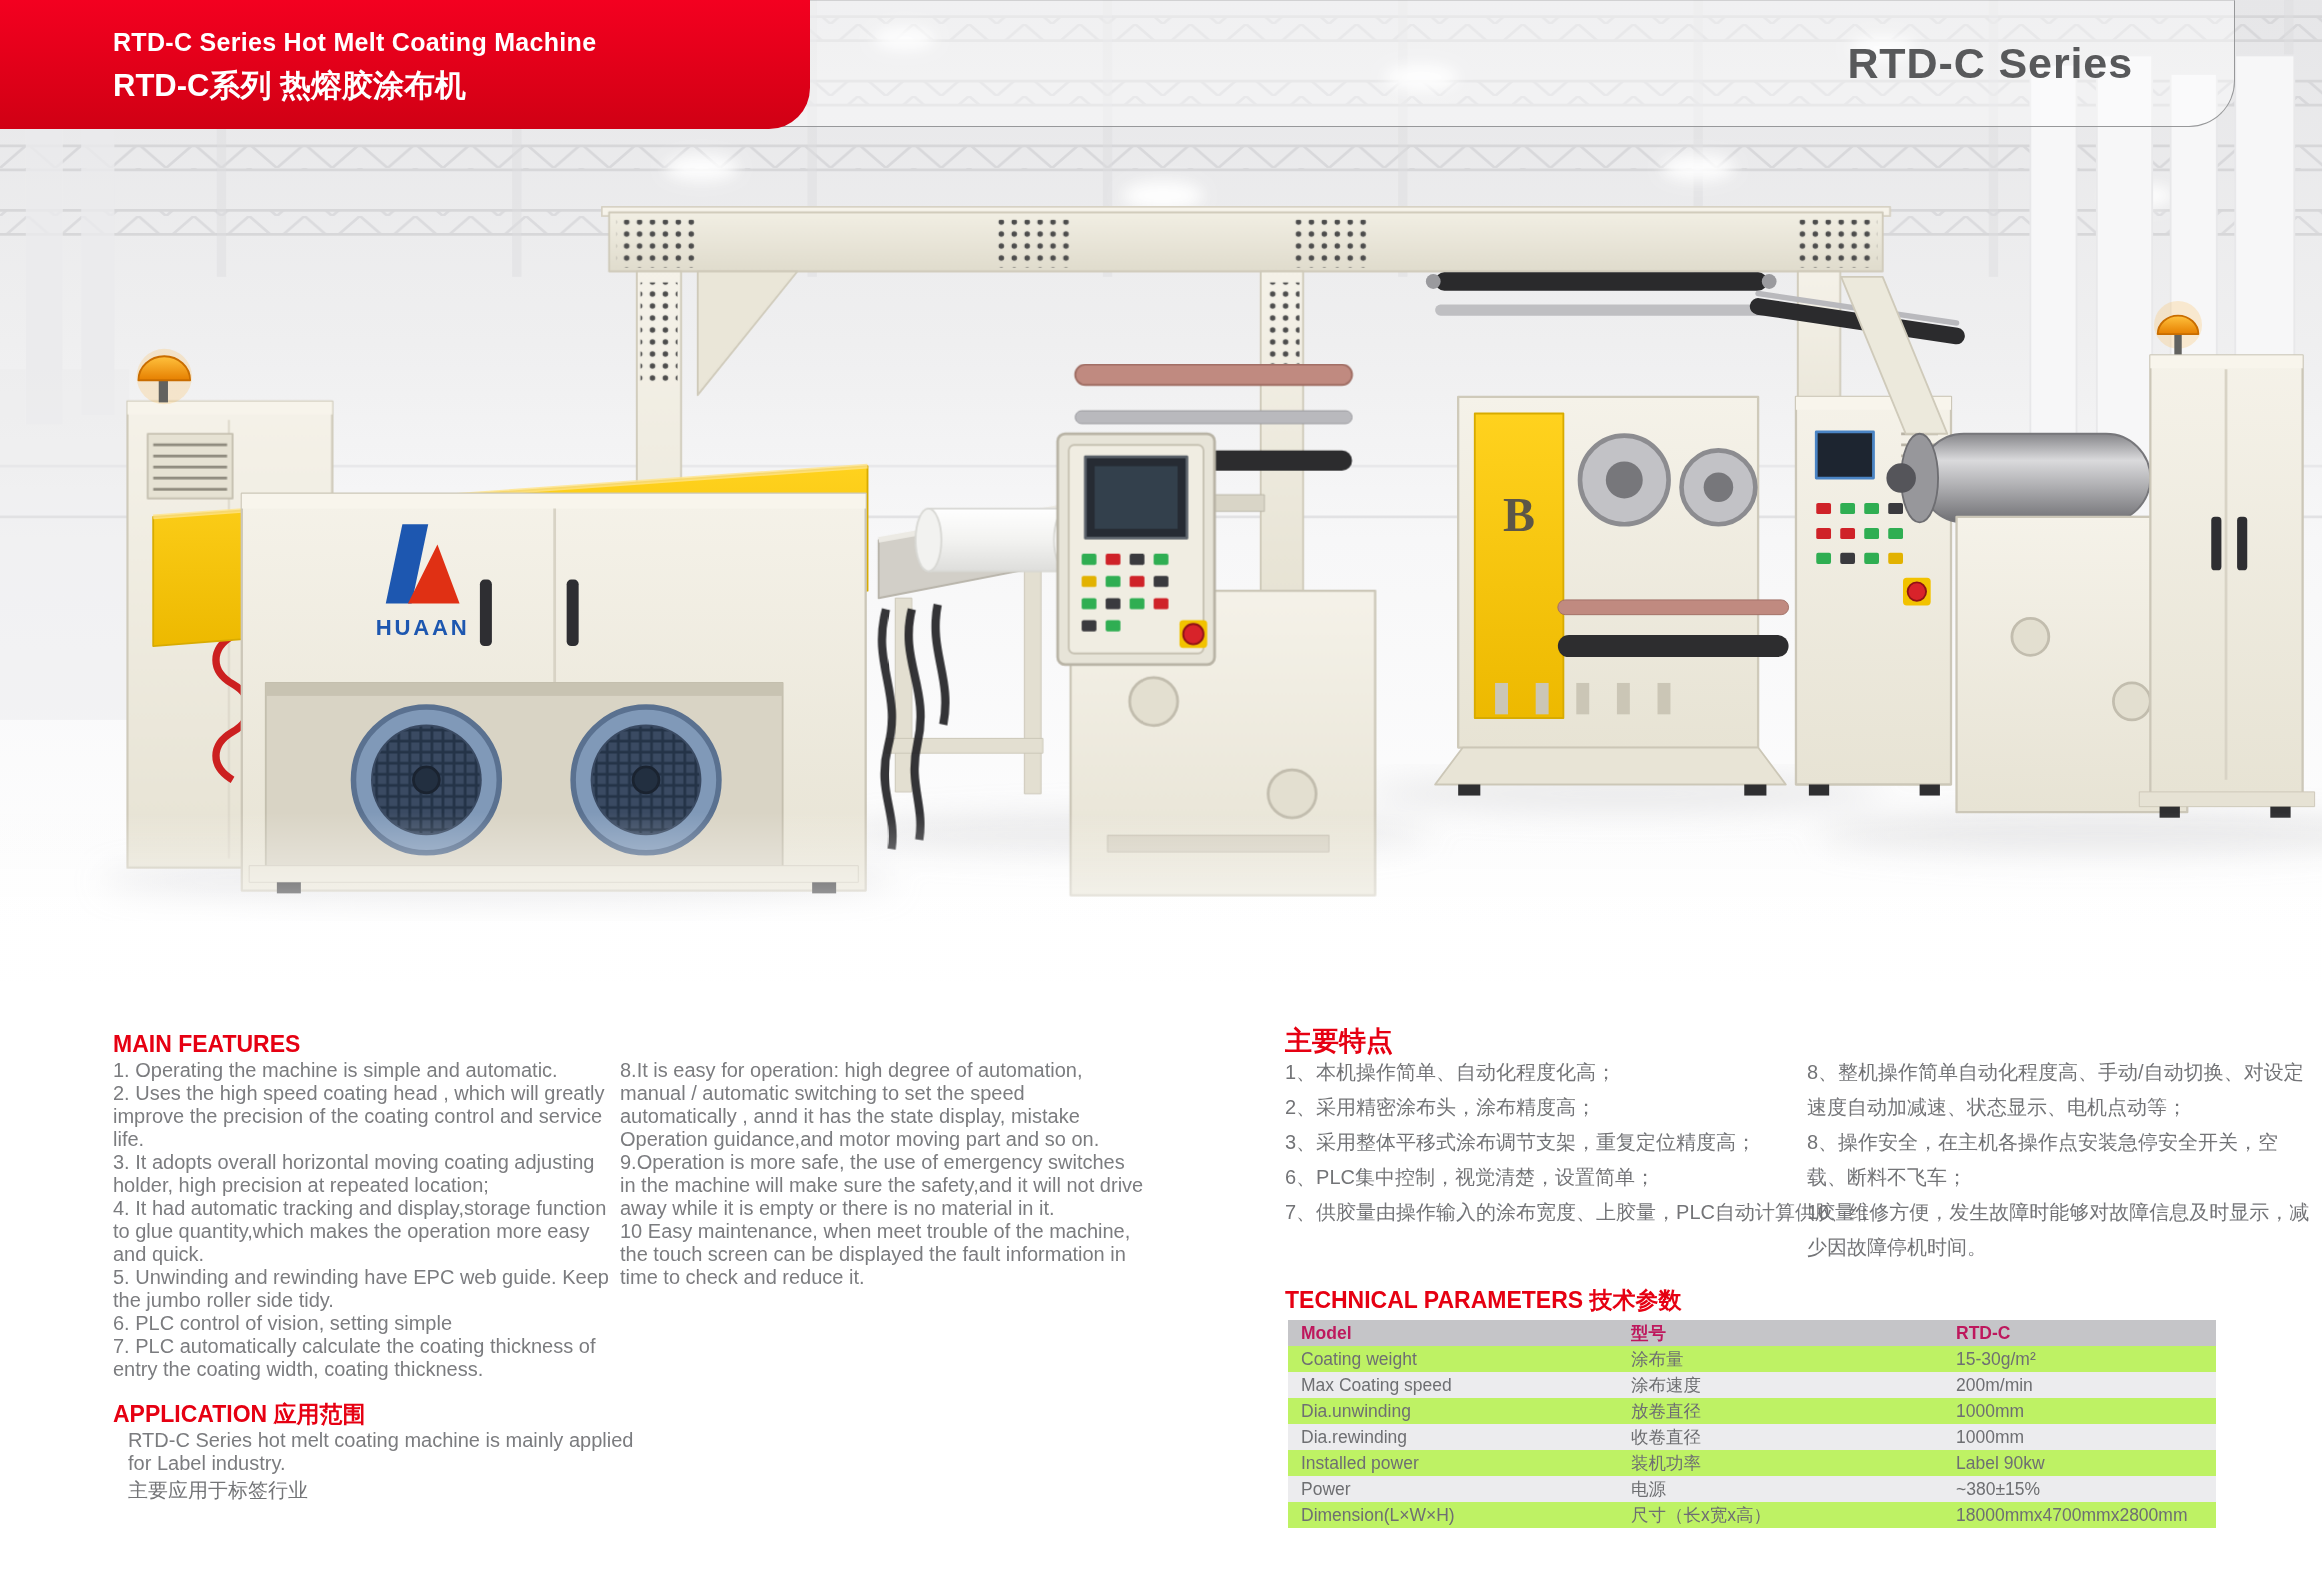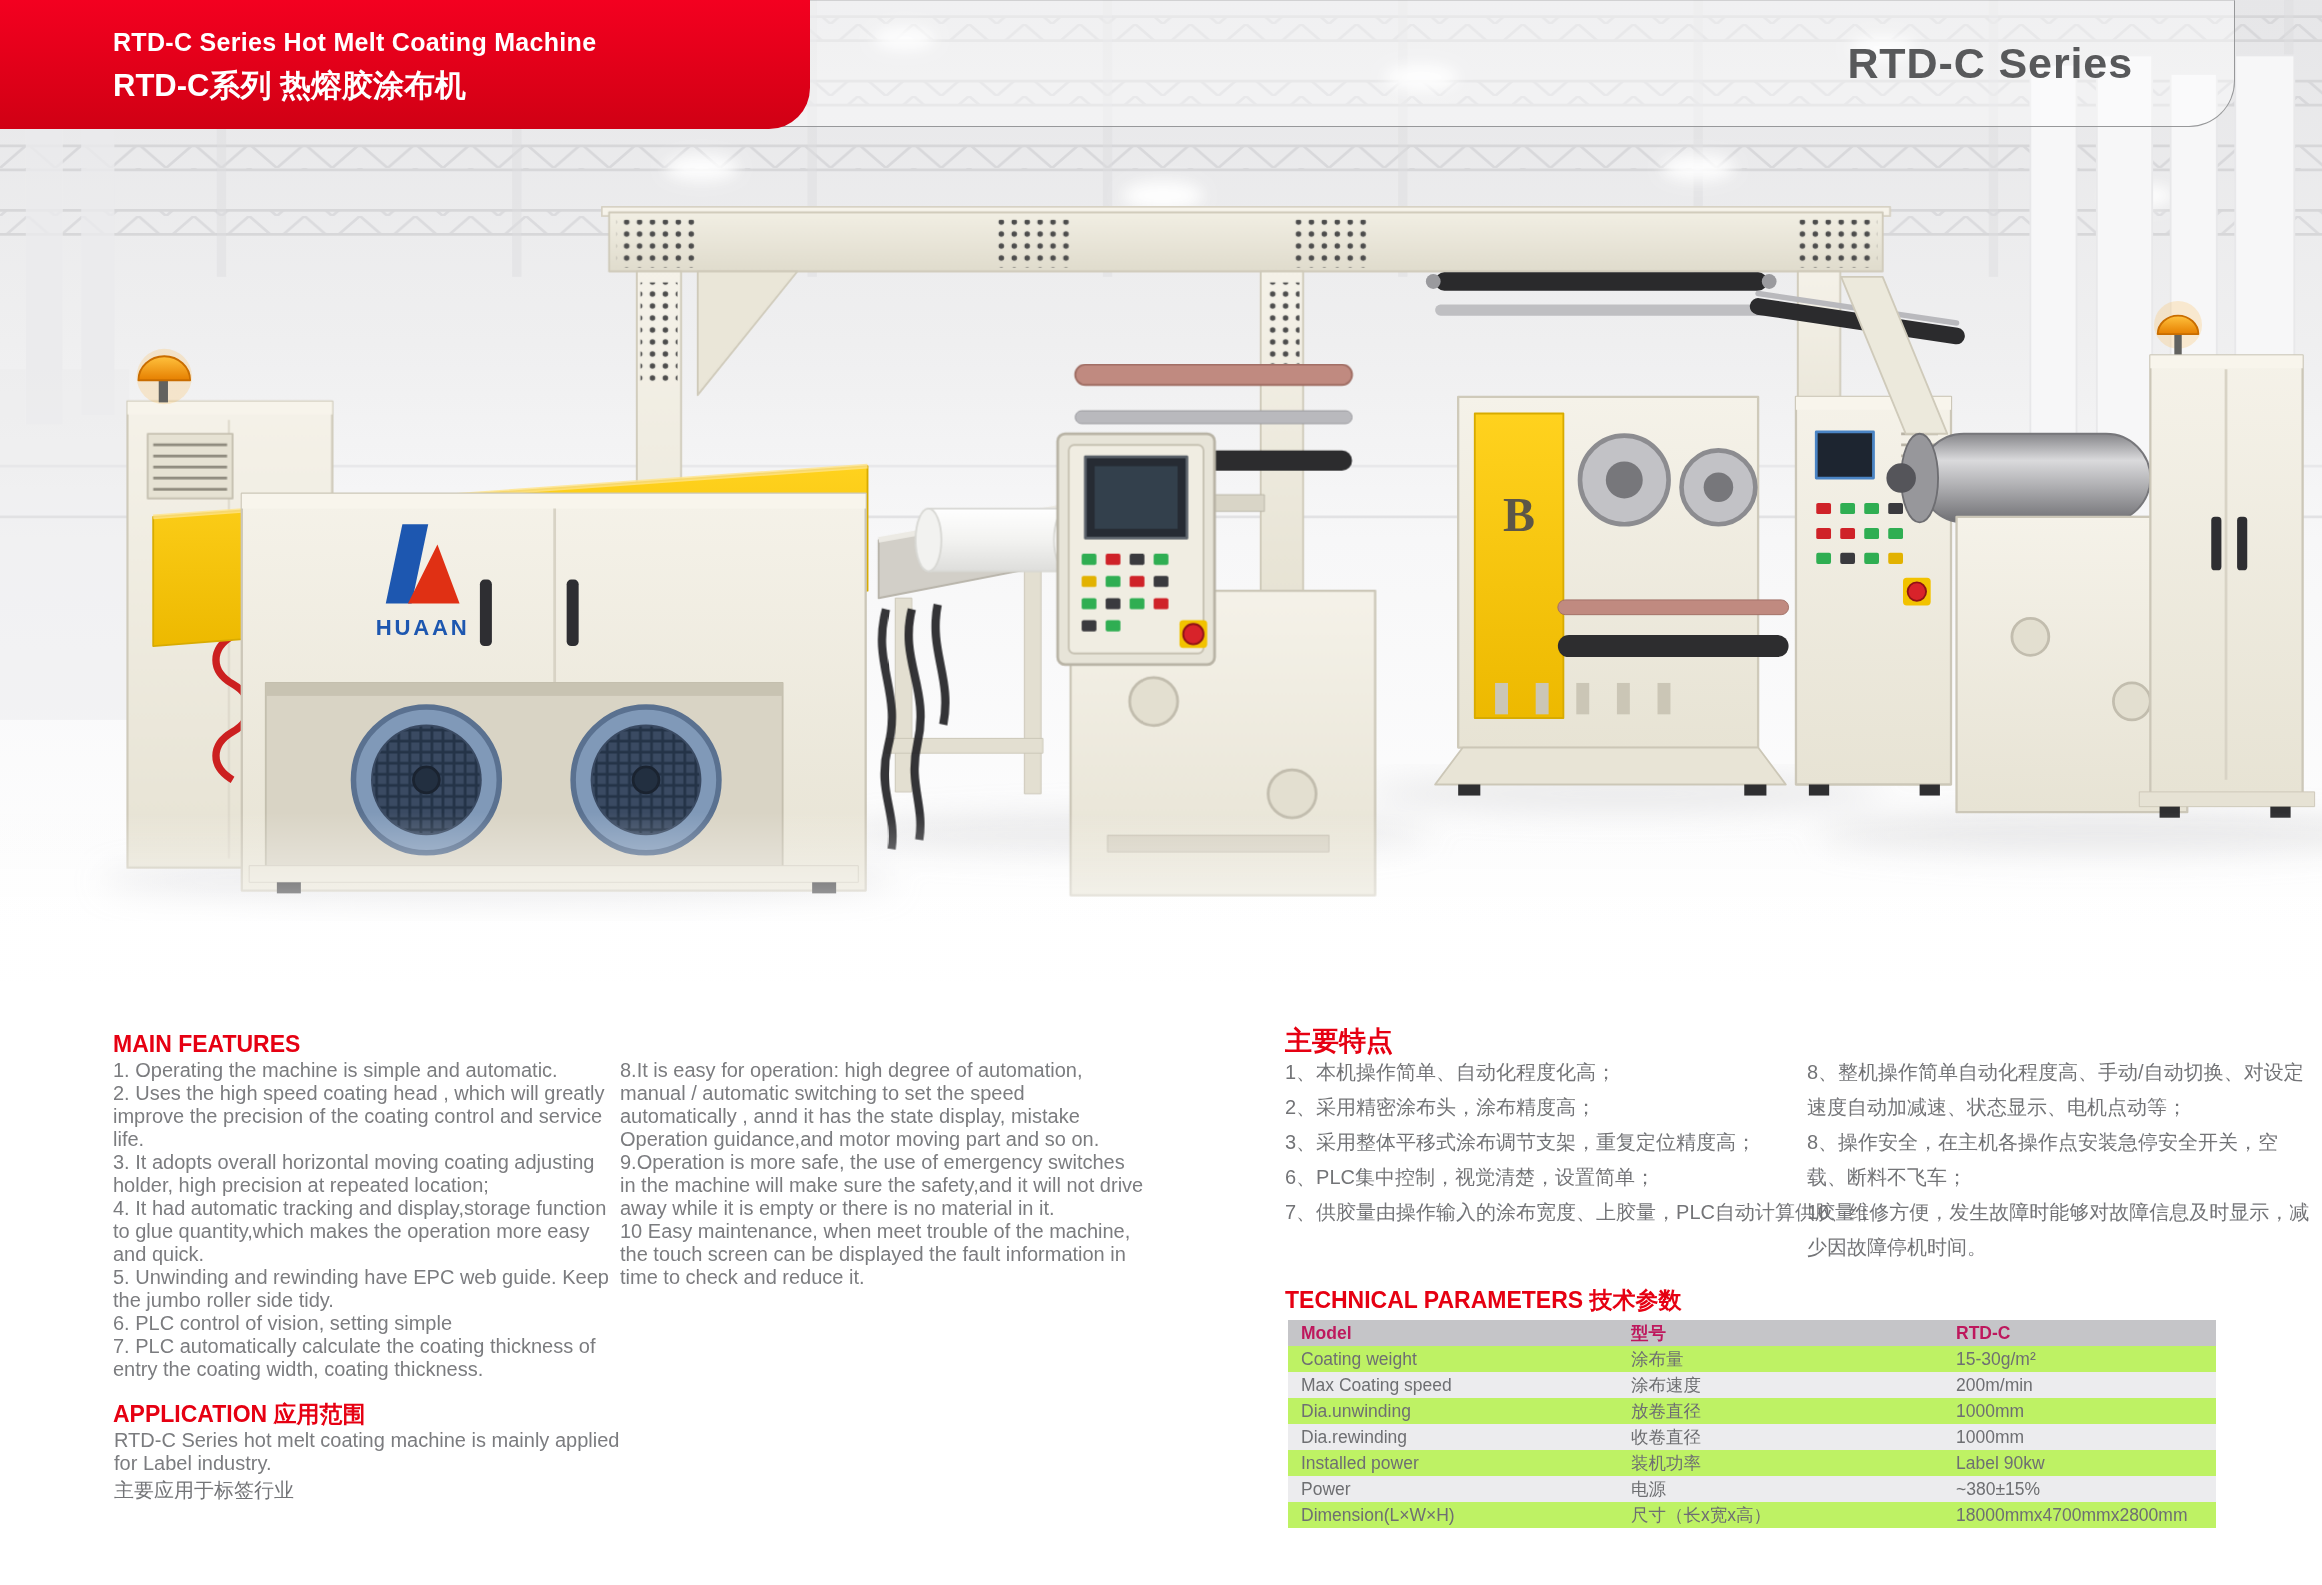--- a/index.html
+++ b/index.html
@@ -33,21 +33,21 @@
 
   .mf-col1 { position:absolute; left:113px; top:1059px; width:515px; }
   .mf-col2 { position:absolute; left:620px; top:1059px; width:524px; }
   .en-item { margin:0; font-size:20px; line-height:23px; color:#7b7c7f; }
 
   .cn-col1 { position:absolute; left:1285px; top:1055px; width:794px; }
   .cn-col2 { position:absolute; left:1807px; top:1055px; width:508px; }
   .cn-item { margin:0; font-size:20px; line-height:35px; color:#737477; }
   .cn-col1 .cn-item { white-space:nowrap; }
 
-  .app-body { position:absolute; left:114px; top:1429px; width:522px; }
+  .app-body { position:absolute; left:128px; top:1429px; width:522px; }
   .app-body p { margin:0; font-size:20px; line-height:23px; color:#7b7c7f; }
   .app-body .app-cn { line-height:30px; color:#737477; }
 
   .tp-table { position:absolute; left:1288px; top:1320px; width:928px;
     font-size:17.5px; color:#6e6f72; }
   .trow { display:flex; height:26px; align-items:center; }
   .trow.head { background:#c5c5c8; color:#be185d;font-weight:bold; }
   .trow.odd  { background:#ececee; }
   .trow.even { background:#bef264; }
   .c1 { width:343px; padding-left:13px; box-sizing:border-box; }

